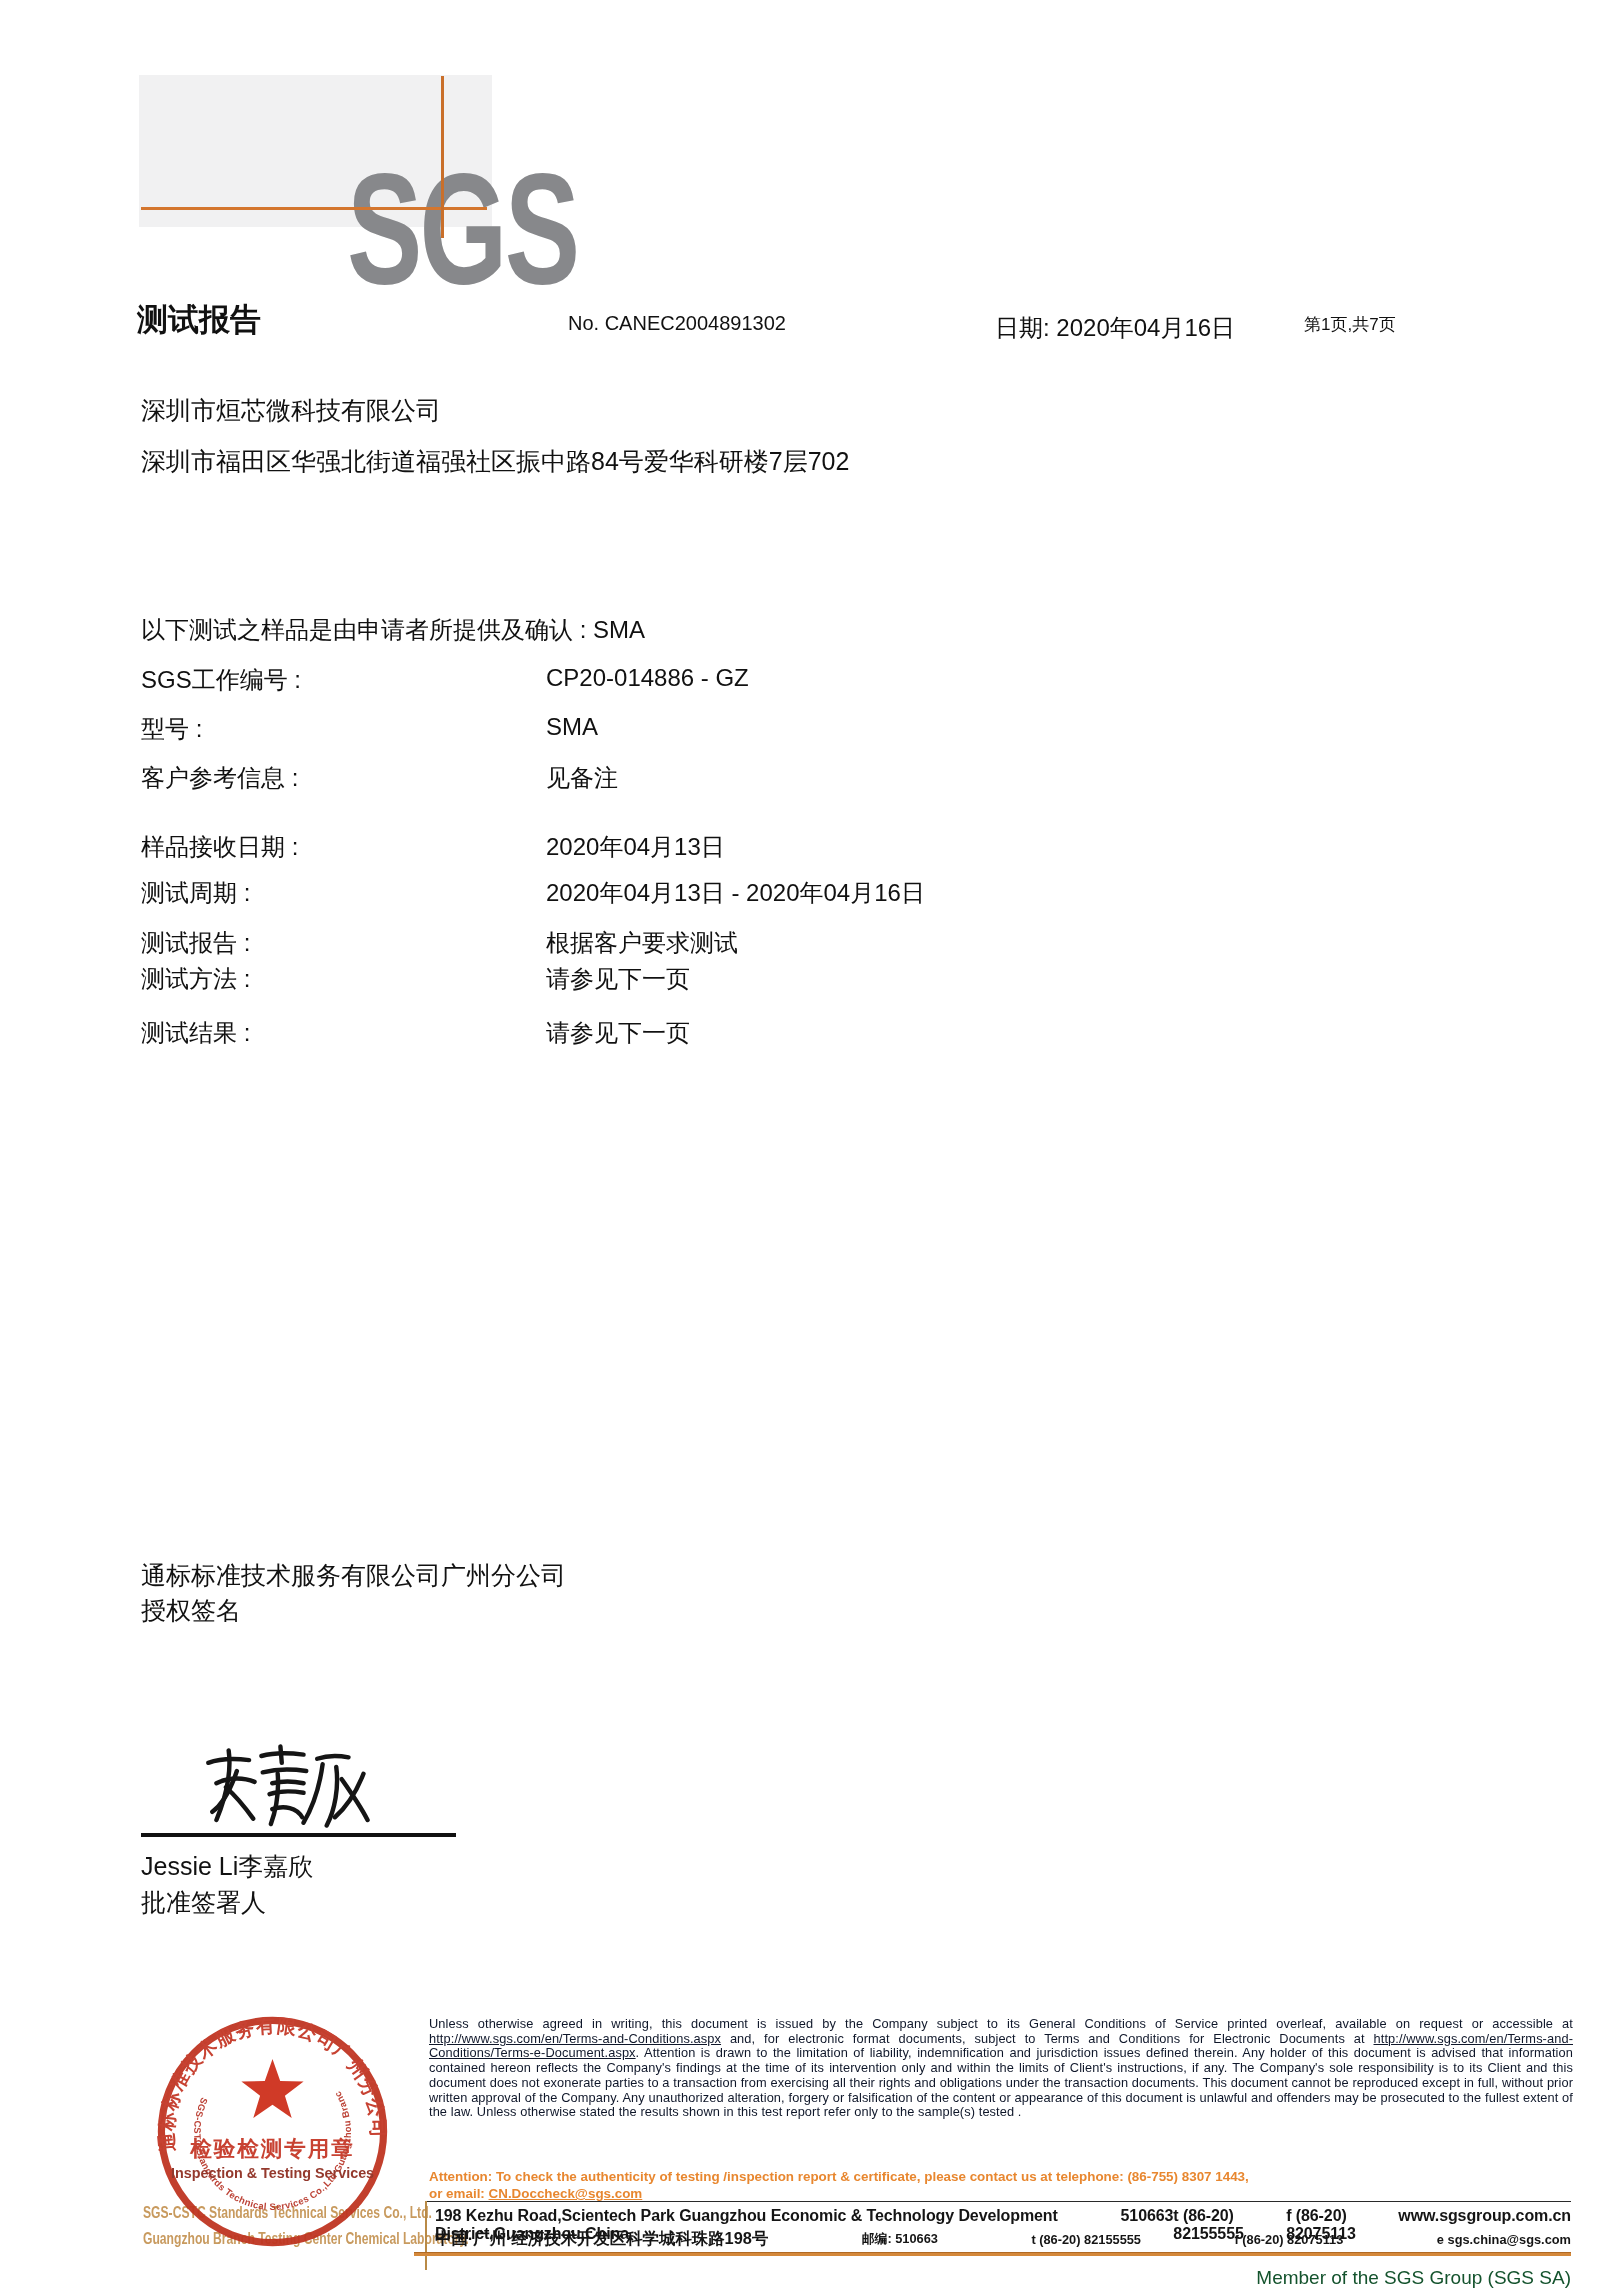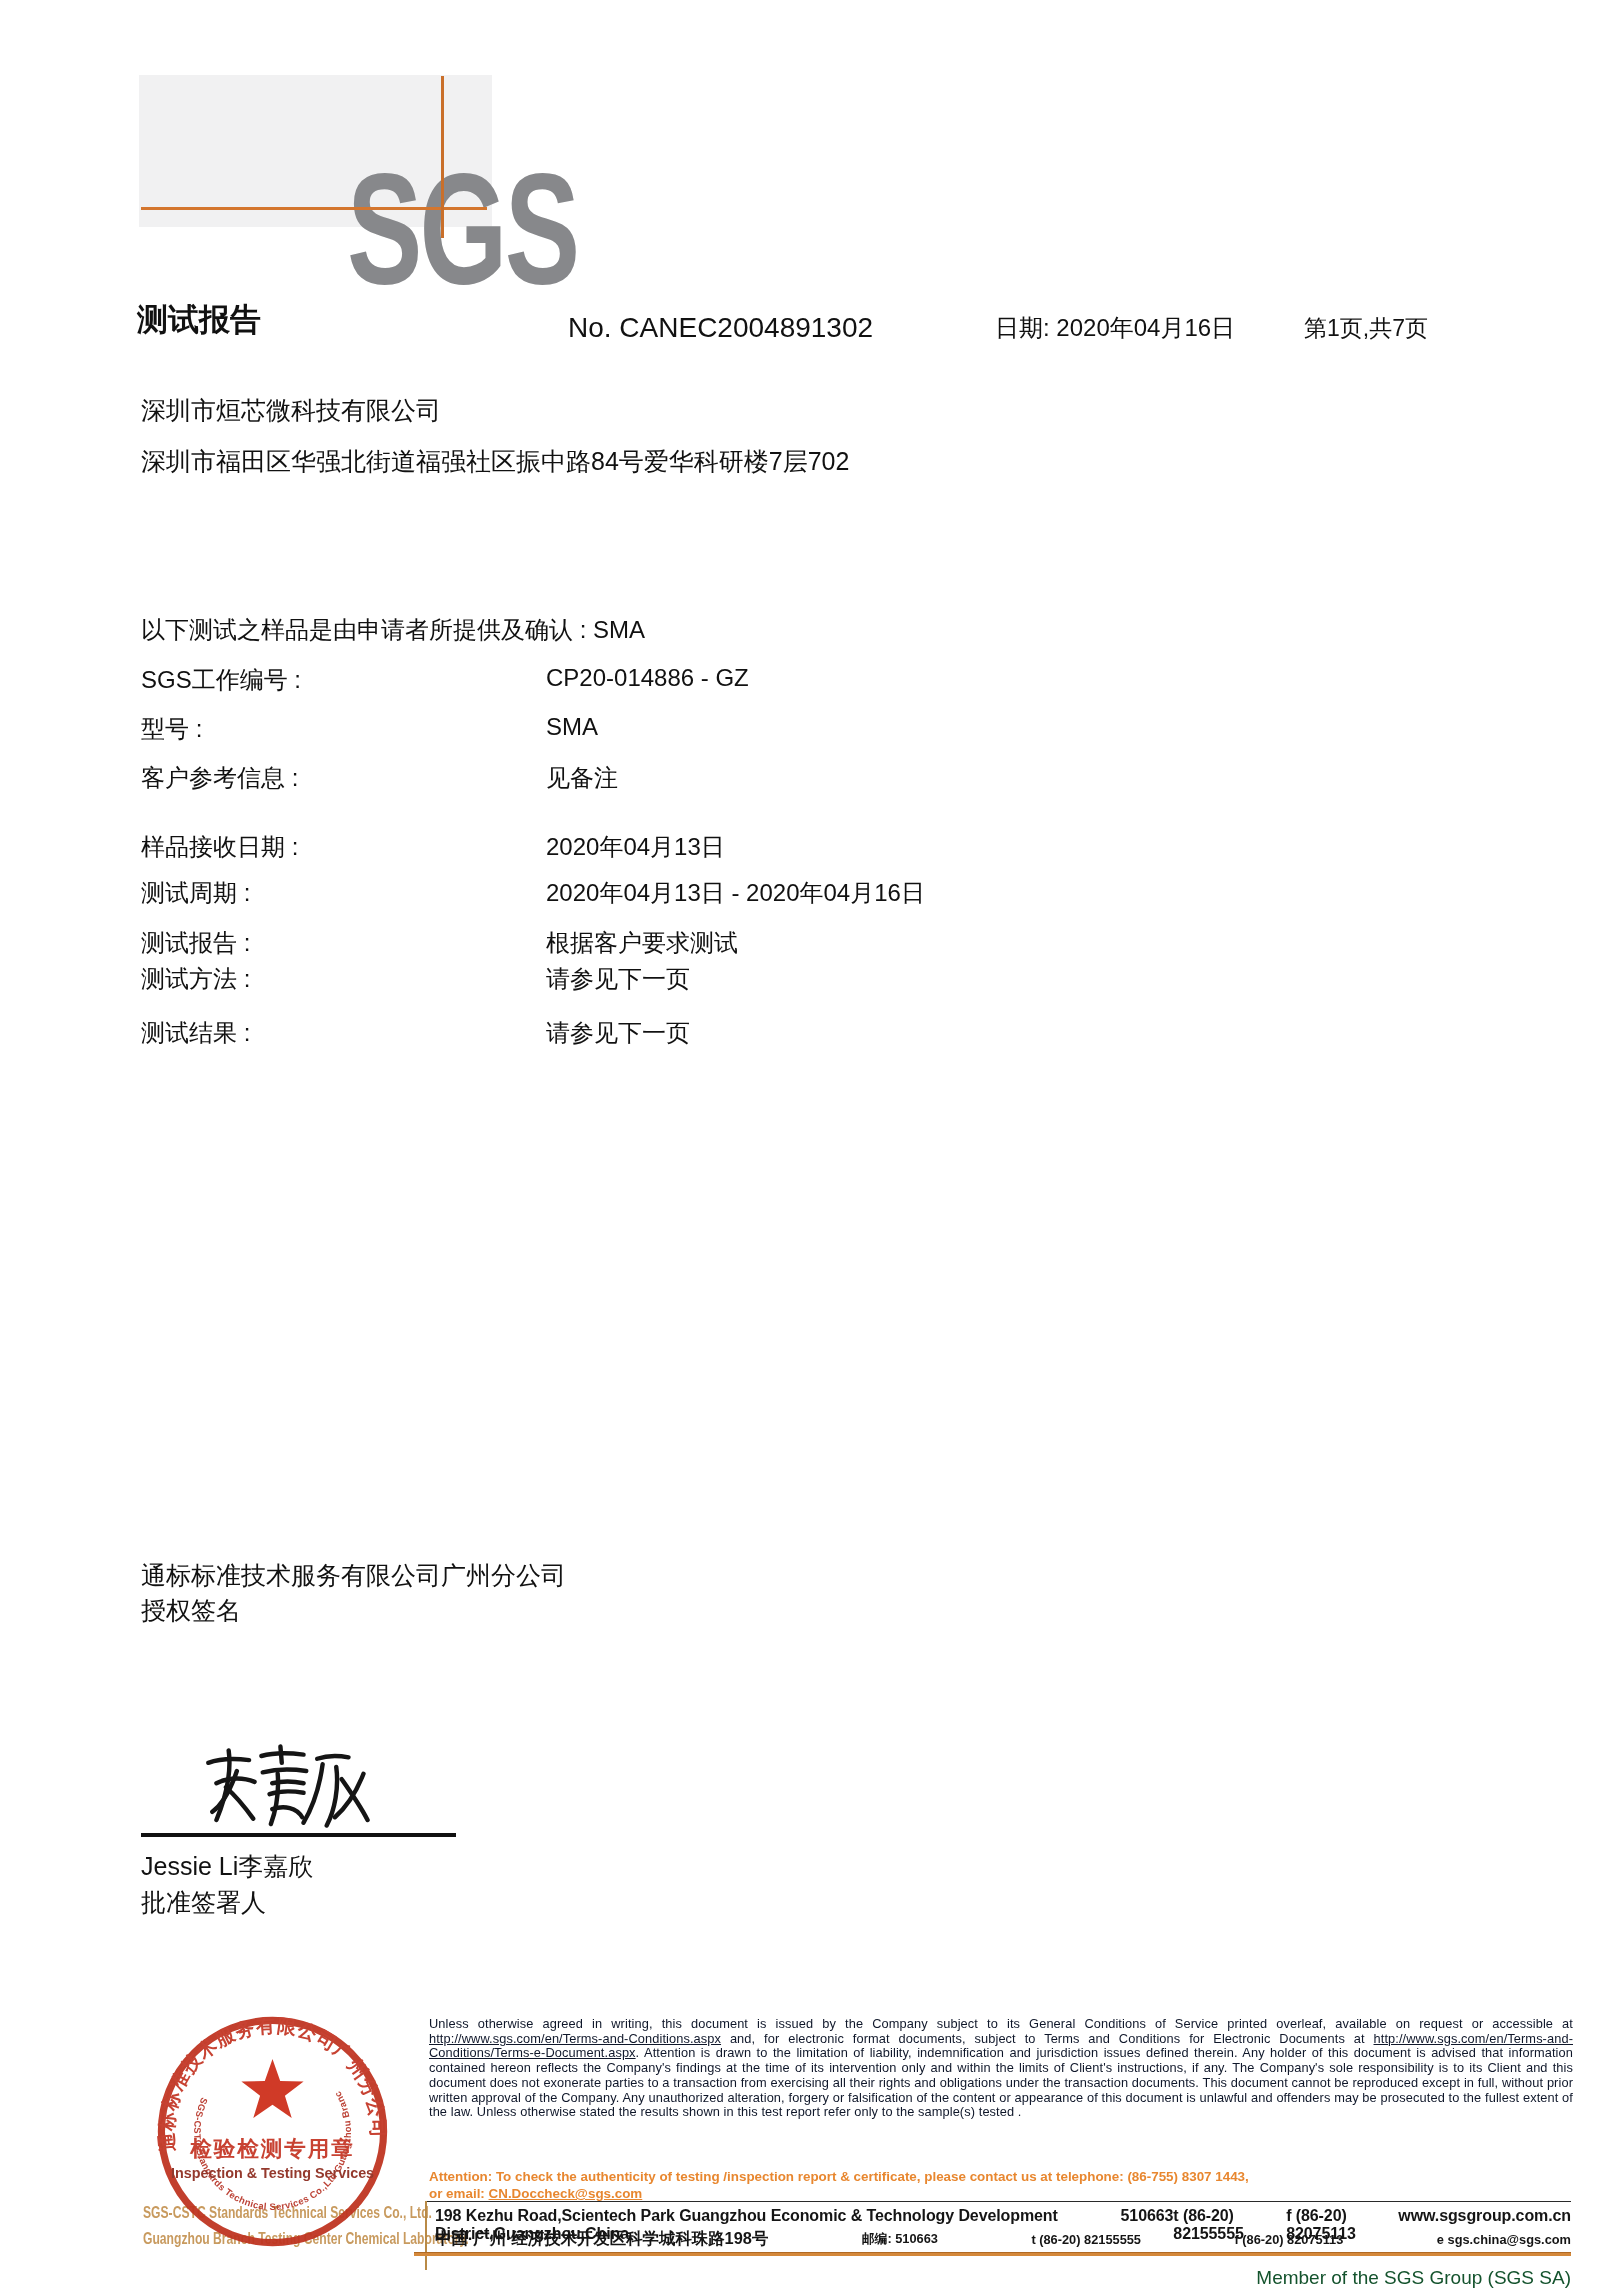--- a/index.html
+++ b/index.html
@@ -8,23 +8,23 @@
 
   
   .logo-box{position:absolute;left:139px;top:75px;width:353px;height:152px;background:#f1f1f2;}
   .logo-text{position:absolute;left:208px;top:75px;font-size:157px;font-weight:bold;line-height:1;
              color:#87888b;letter-spacing:-3.9px;transform:scaleX(0.72);transform-origin:left top;}
   .logo-hline{position:absolute;left:141px;top:207px;width:346px;height:2.6px;background:#d4762e;}
   .logo-vline{position:absolute;left:441px;top:76px;width:2.6px;height:162px;background:#c96f2a;}
 
   
   .doc-title{position:absolute;left:137px;top:305px;font-size:31px;font-weight:bold;line-height:1.1;font-family:Liberation Mono, monospace;}
-  .report-no{position:absolute;left:568px;top:312px;font-size:28px;text-align:right;}
+  .report-no{position:absolute;left:568px;top:312px;font-size:20px;text-align:right;}
   .hdr-date{position:absolute;left:995px;top:312px;font-size:24px;}
-  .hdr-page{position:absolute;left:1304px;top:313px;font-size:23px;}
+  .hdr-page{position:absolute;left:1304px;top:313px;font-size:17px;}
 
   
   .appl-name{position:absolute;left:141px;top:394px;font-size:25px;text-align:center;}
   .appl-addr{position:absolute;left:141px;top:445px;font-size:25px;}
 
   
   .sample-line{position:absolute;left:141px;top:614px;font-size:24px;}
   .frow{position:absolute;left:141px;font-size:24px;height:30px;}
   .frow .val{position:absolute;left:405px;top:0;white-space:nowrap;}
   .f0{top:664px}.f1{top:713px}.f2{top:762px}.f3{top:831px}

